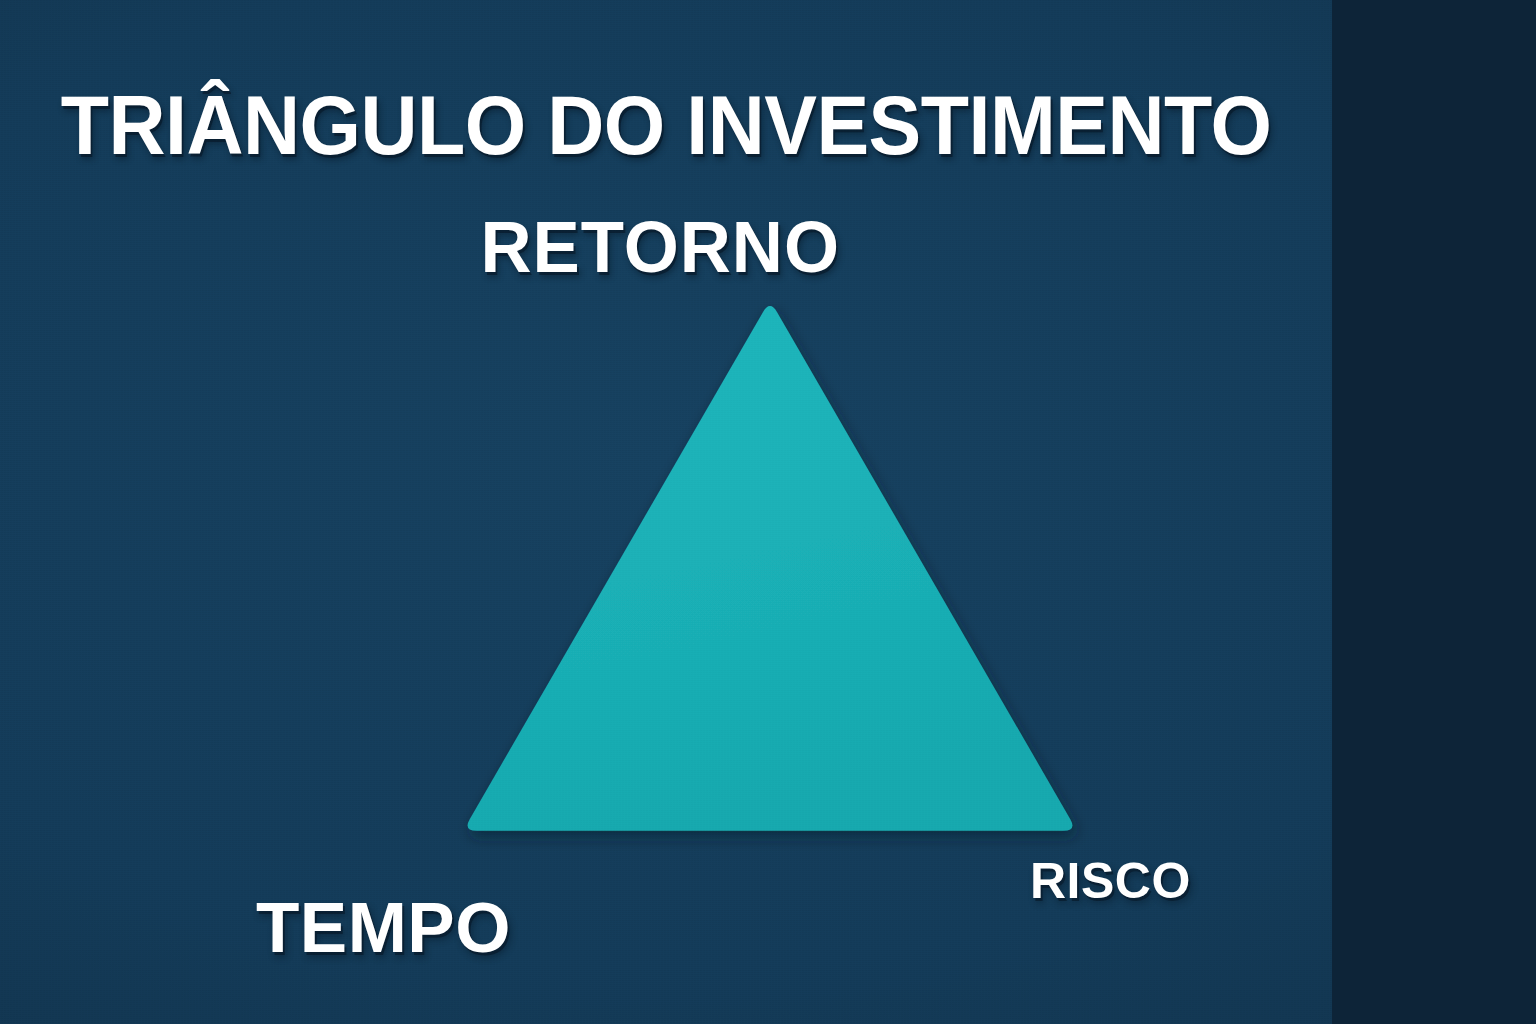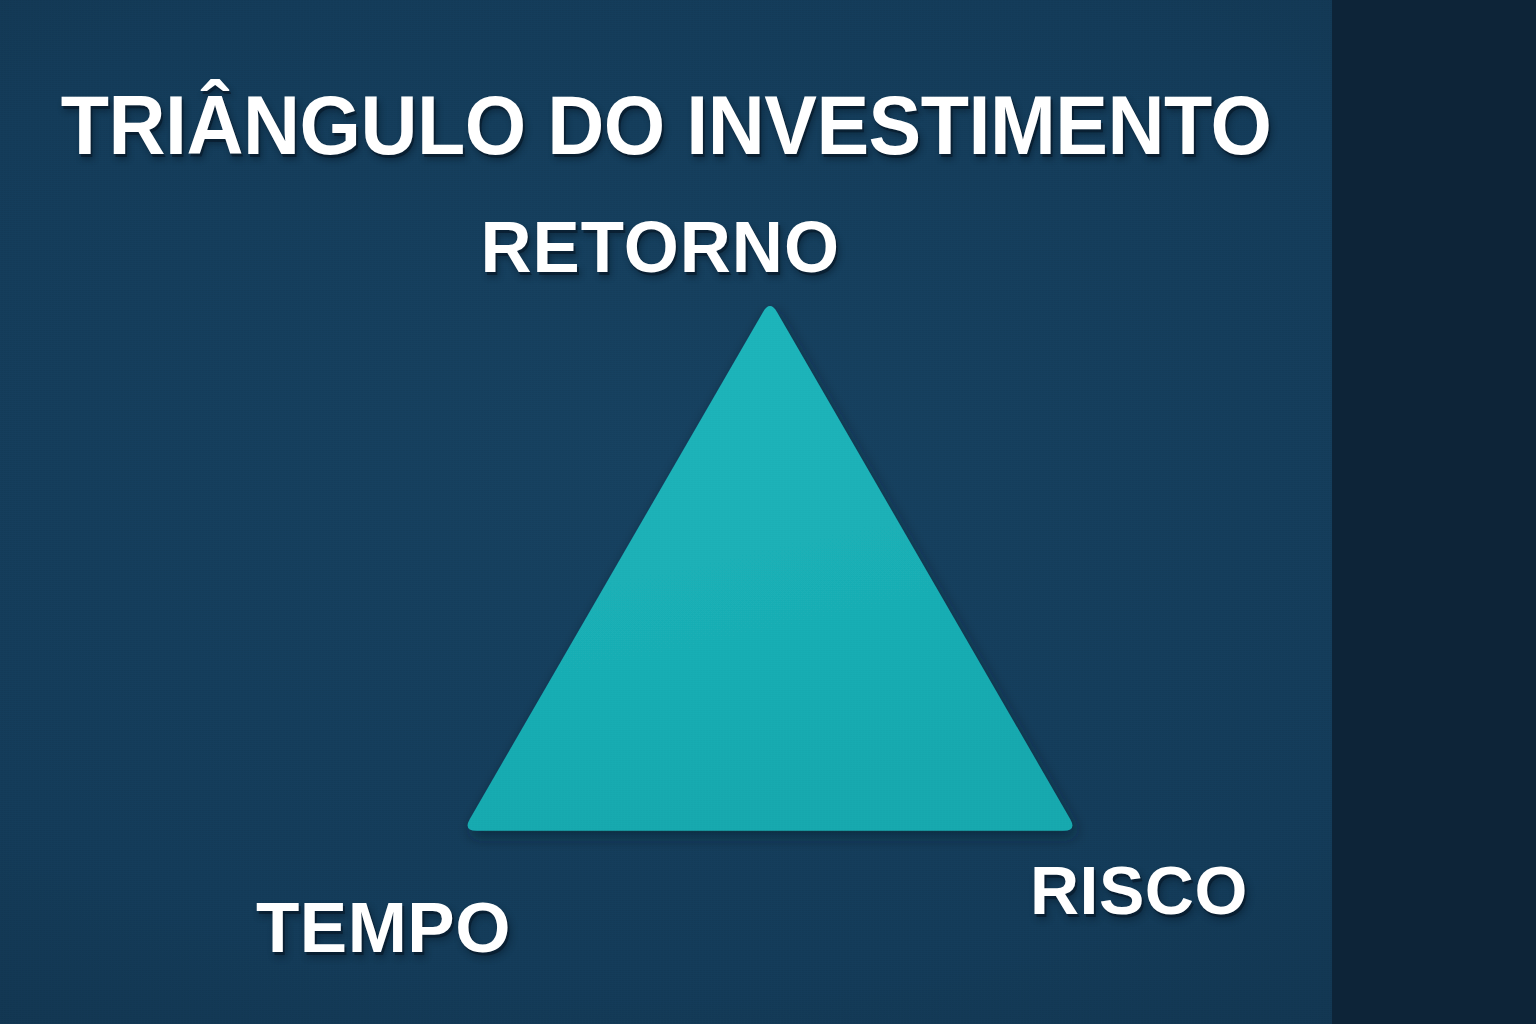--- a/index.html
+++ b/index.html
@@ -74,21 +74,21 @@
   #left-label {
     left: 256px;
     top: 892px;
     font-size: 71px;
     letter-spacing: .5px;
   }
 
   #right-label {
     left: 1030px;
     top: 856px;
-    font-size: 68px;
+    font-size: 50px;
     letter-spacing: .5px;
   }
 
   
   #triangle-wrap {
     position: absolute;
     left: 0;
     top: 0;
     width: 1536px;
     height: 1024px;

